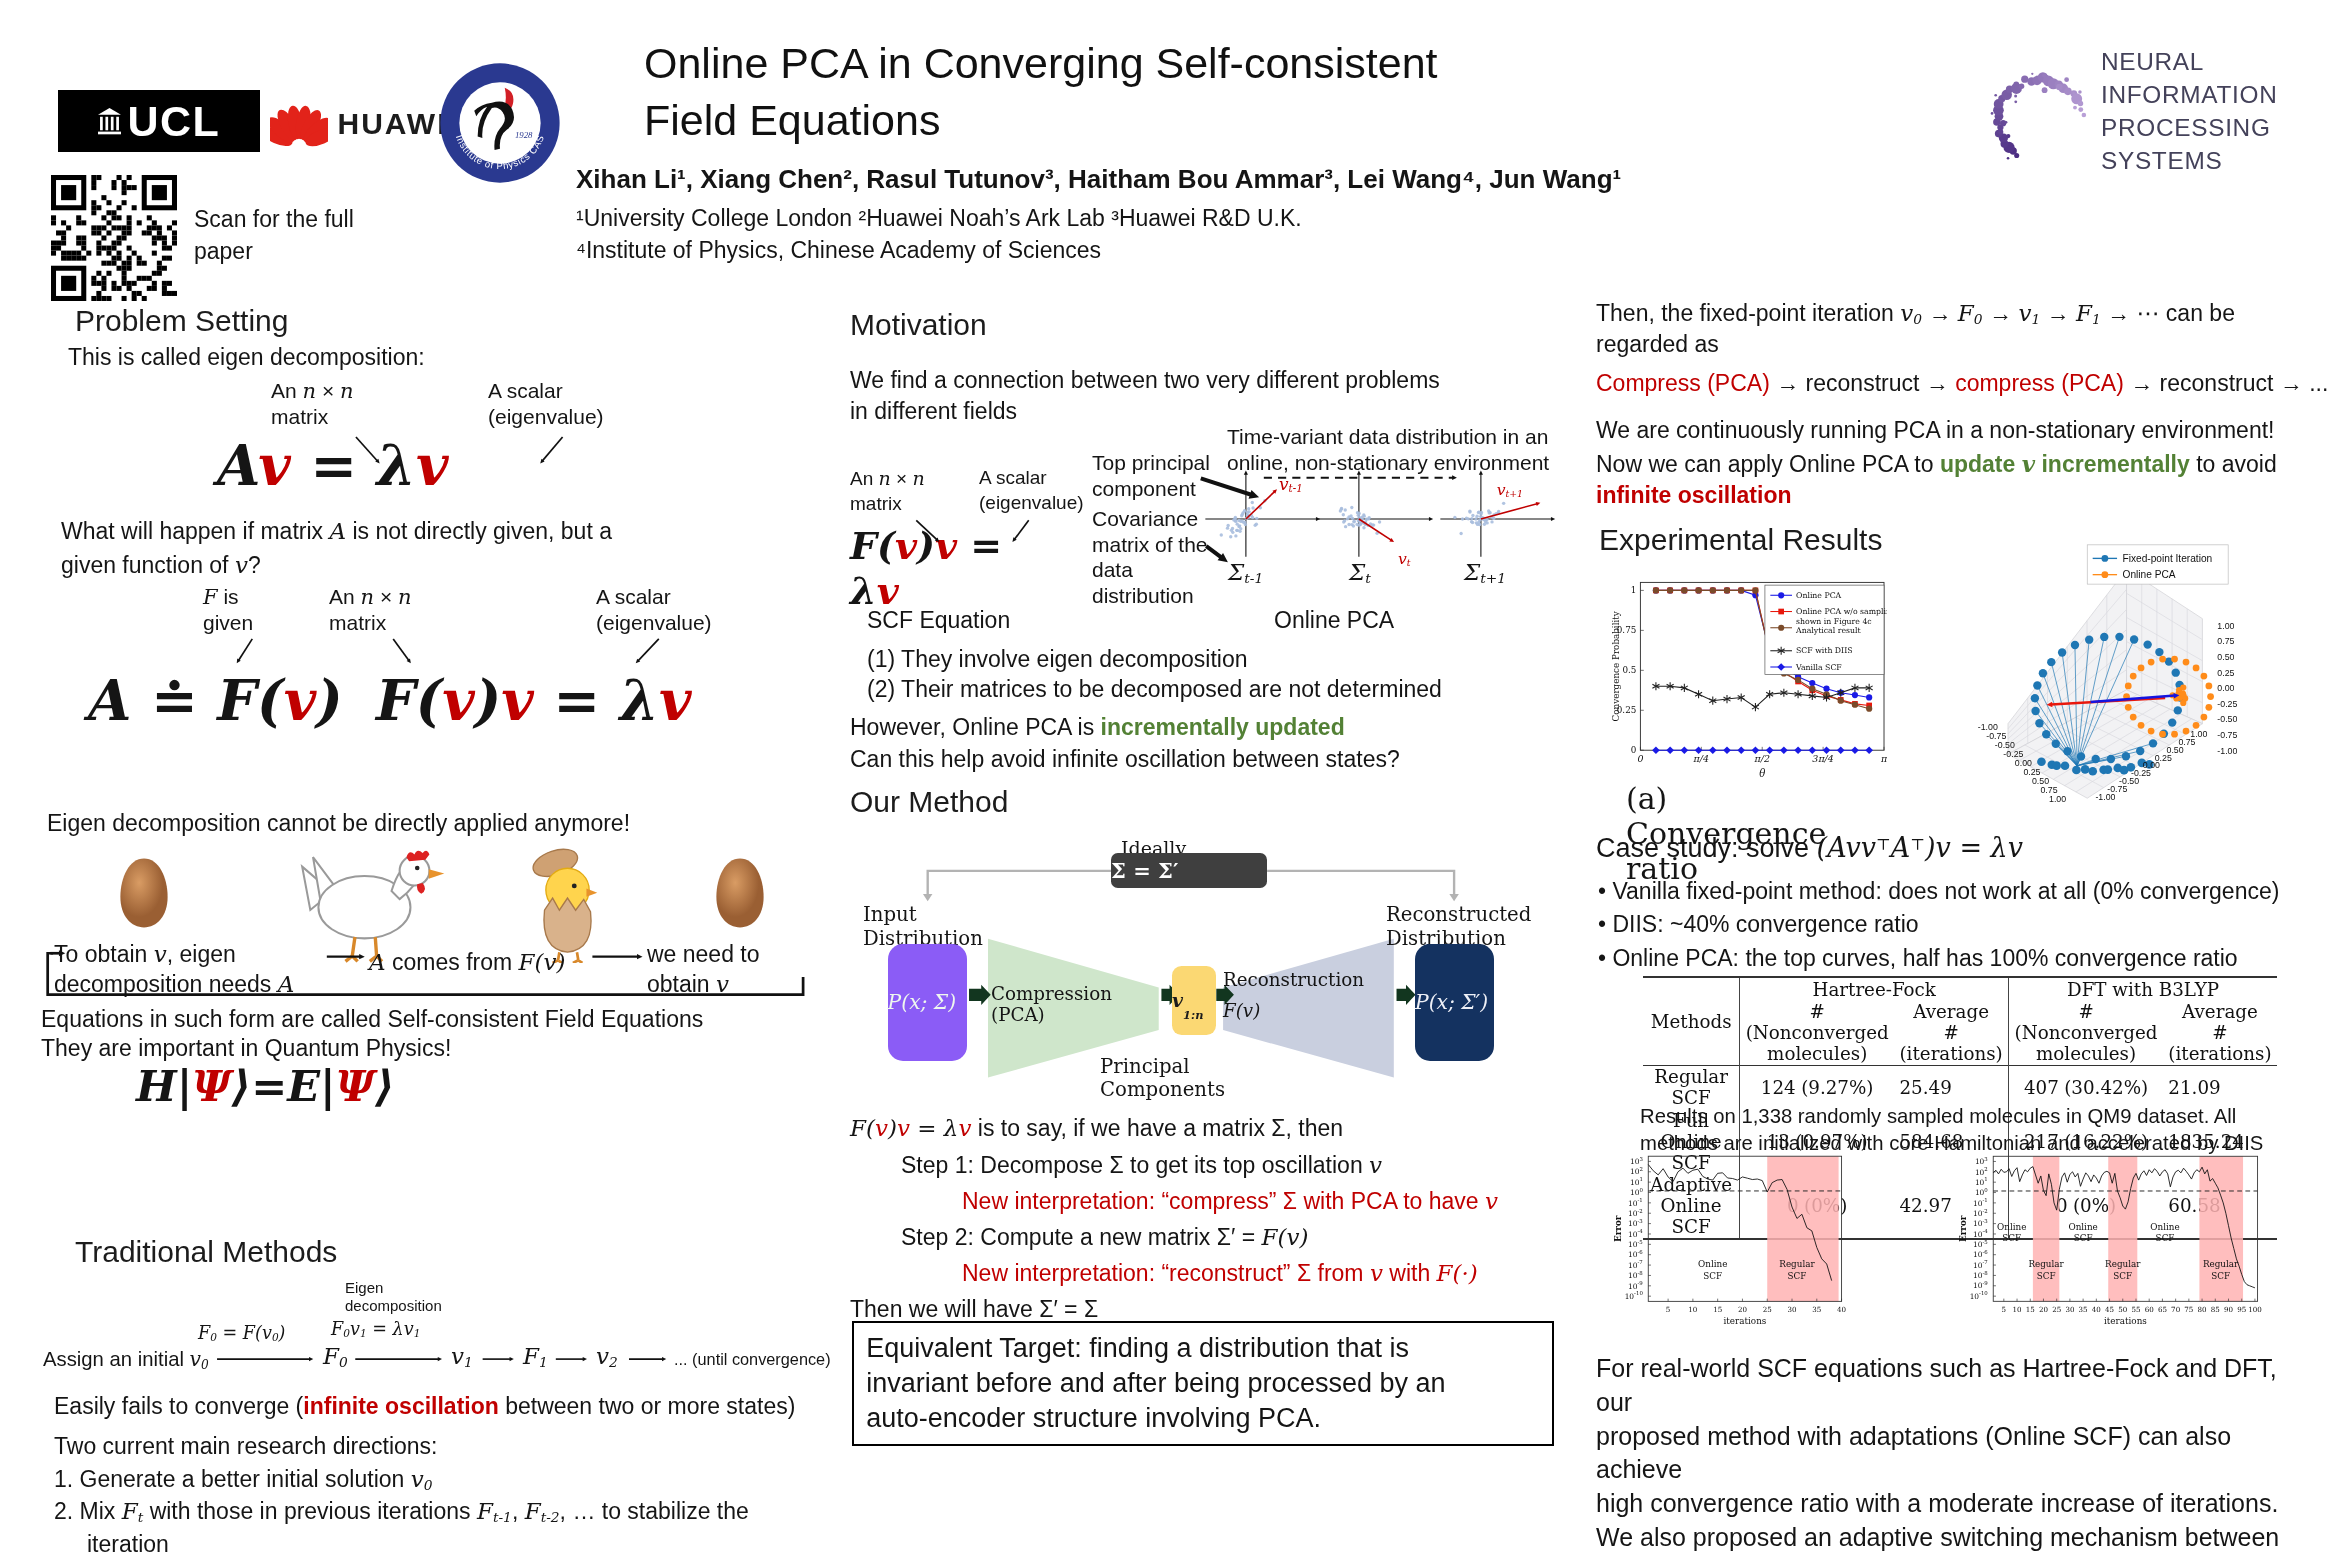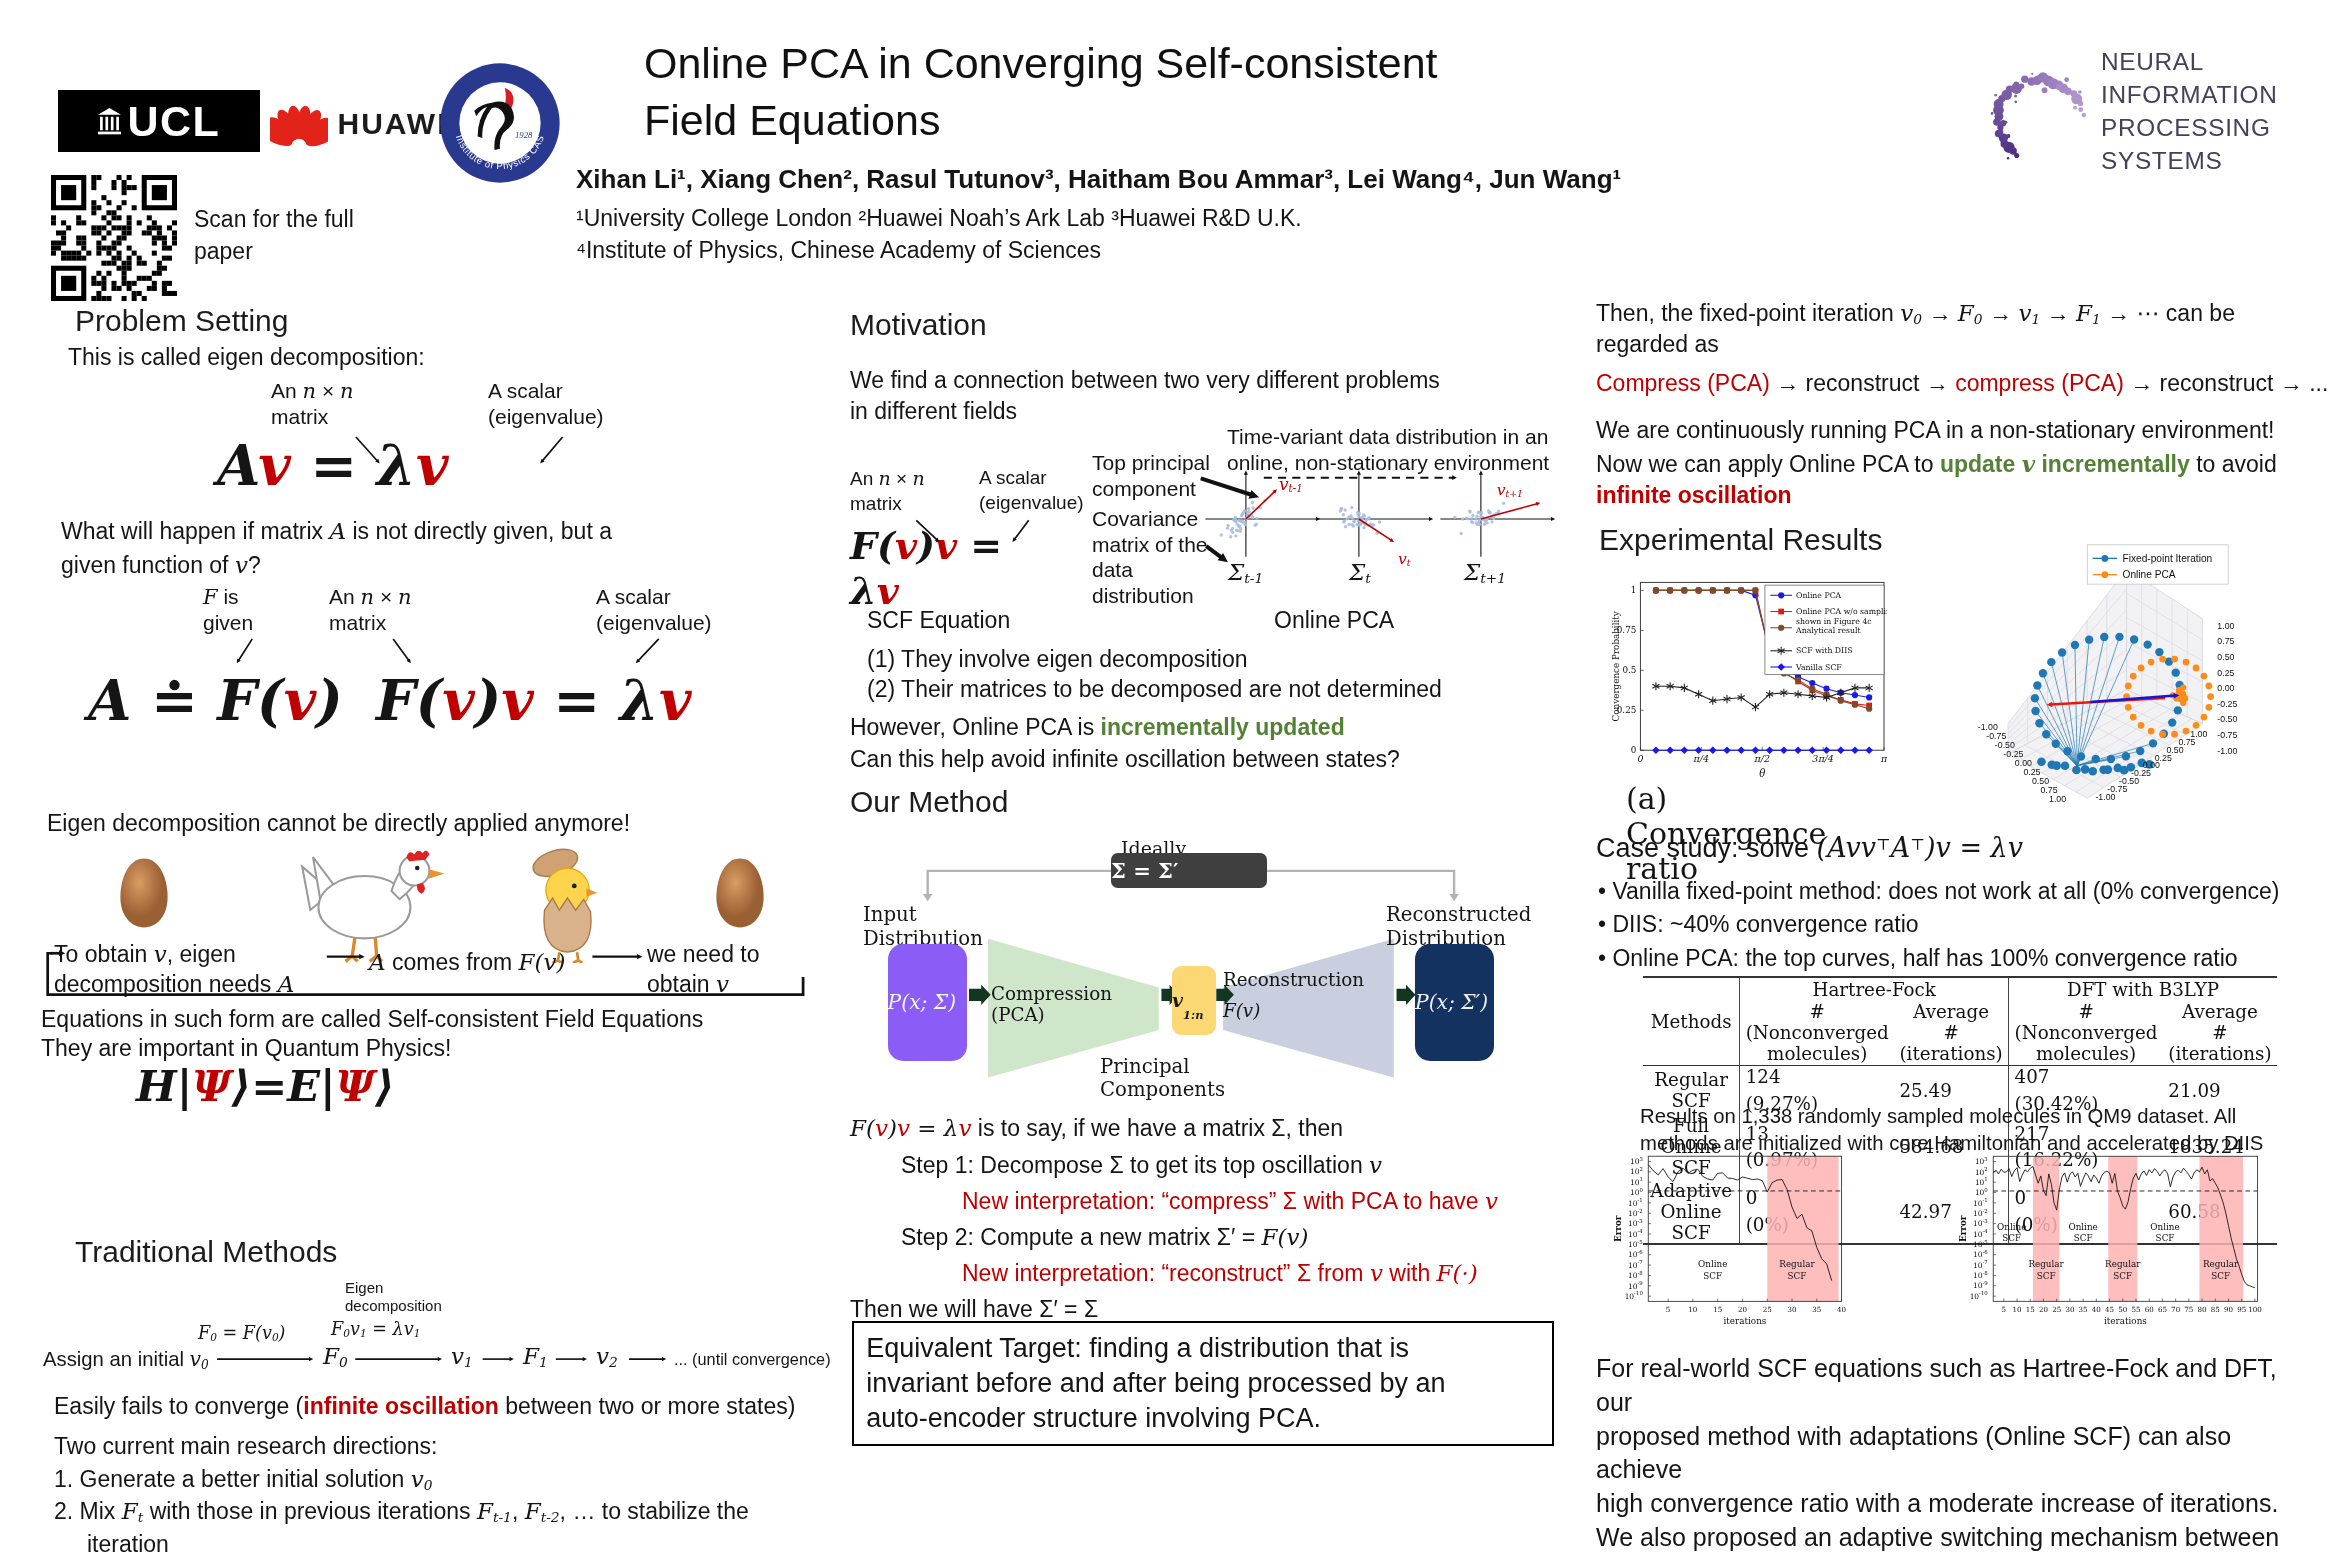--- a/index.html
+++ b/index.html
@@ -27,21 +27,21 @@
   .rt-mr{font-family:"DejaVu Serif","Liberation Serif",serif;font-style:italic;color:#c00000;}
   .rt-sub{font-size:60%;vertical-align:-18%;}
   .rt-msub{font-family:"DejaVu Serif",serif;font-style:italic;font-size:60%;vertical-align:-18%;}
   .rt-msup{font-family:"DejaVu Serif",serif;font-size:58%;vertical-align:38%;}
   
   table.res{border-collapse:collapse;font-family:"DejaVu Serif","Liberation Serif",serif;font-size:18.3px;color:#111;width:634px;}
   table.res th,table.res td{font-weight:normal;padding:0.7px 5.4px;}
   table.res{border-top:2px solid #333;border-bottom:2px solid #333;}
   table.res thead{border-bottom:1.4px solid #333;}
   .vsep{border-left:1.4px solid #444;}
-  .numcell{display:flex;justify-content:space-between;gap:5.4px;flex-direction:column;}
+  .numcell{display:flex;justify-content:center;gap:5.4px;}
   .target-box{border:2px solid #000;padding:8.1px 12.2px;font-size:27px;line-height:1.3;}
 </style>
 </head>
 <body>
 
 <div class="abs" style="left:58px;top:90px;width:202px;height:62px;background:#000;display:flex;align-items:center;justify-content:center;gap:6.8px;">
   <svg width="23" height="27" viewBox="0 0 34 40">
       <polygon points="17,0 34,10 0,10" fill="#fff"></polygon>
       <rect x="3" y="13" width="4" height="20" fill="#fff"></rect>
       <rect x="11" y="13" width="4" height="20" fill="#fff"></rect>

